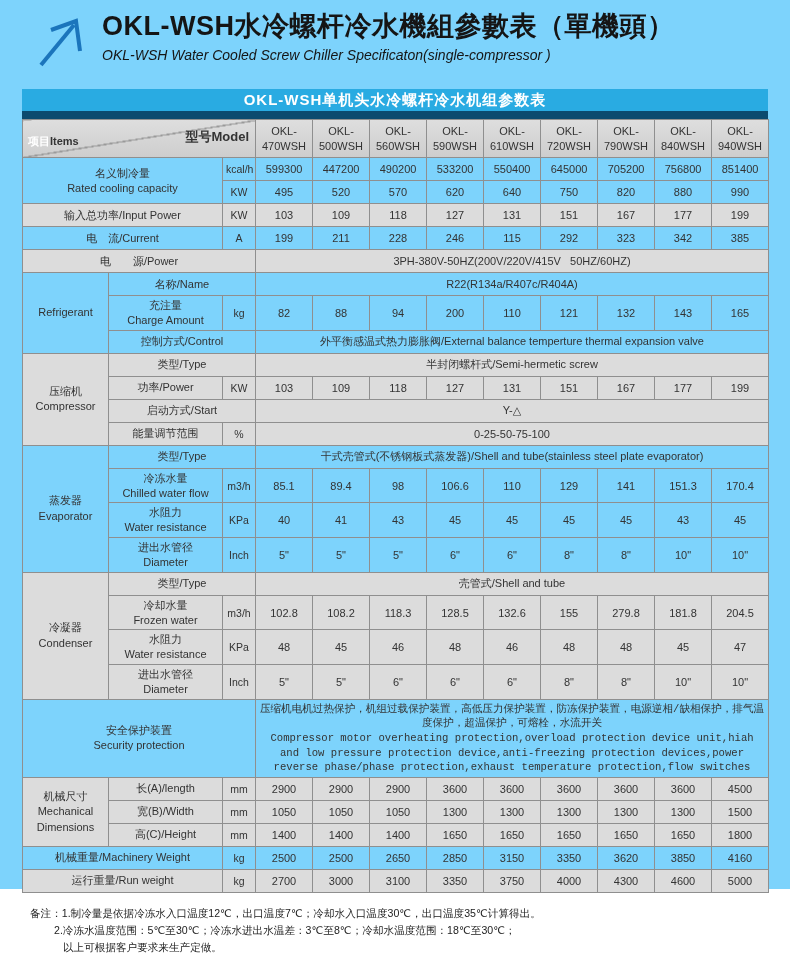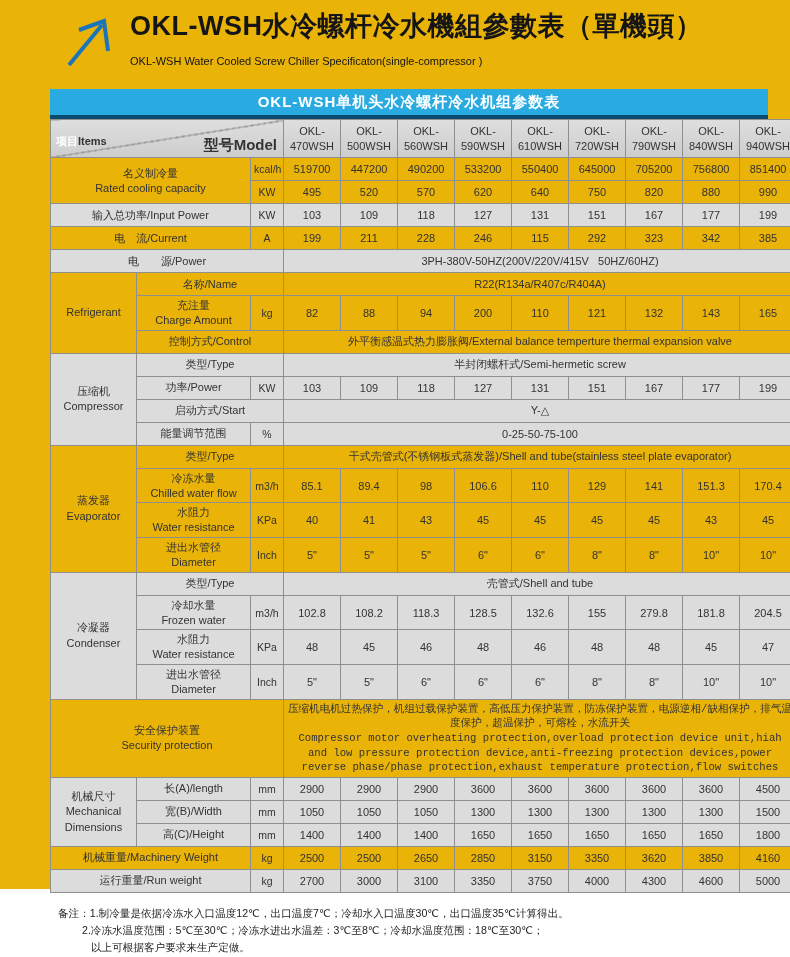--- a/index.html
+++ b/index.html
@@ -2,36 +2,36 @@
 <html><head>
 <meta charset="utf-8">
 <style>
   * { margin:0; padding:0; box-sizing:border-box; }
   html,body { background:#ffffff; }
   body {
     width:790px; height:957px;
     font-family:"Liberation Sans","DejaVu Sans",sans-serif;
     color:#222; overflow:hidden;
   }
-  .page { width:790px; height:889px; position:relative; background:#eab308;padding-left:28px; }
+  .page { width:790px; height:889px; position:relative; background:#7dd3fc; }
 
   
   .header { display:flex; align-items:flex-start; gap:14px; padding:8px 0 0 36px; }
   .arrow-logo { flex:0 0 auto; margin-top:6px; }
   .titles { display:flex; flex-direction:column; }
   .title-zh { font-size:27px; font-weight:bold; color:#151515; letter-spacing:0.5px; }
-  .title-en { font-size:11px; color:#151515; margin-top:11px; }
+  .title-en { font-size:14px; color:#151515; margin-top:3px;font-style:italic; }
 
   
   .banner {
     margin:21px 22px 0 22px; height:30px;
     background:#29abe2; color:#fff;
     display:flex; align-items:center; justify-content:center;
     font-size:15px; font-weight:bold; letter-spacing:1px;
-    border-bottom:4px solid #0c4a6e;
+    border-bottom:8px solid #0c4a6e;
   }
 
   
   table.spec { margin:0 22px; width:746px; border-collapse:collapse; table-layout:fixed;
     font-size:11px; color:#333; }
   table.spec td { border:1px solid #8f8f8f; text-align:center; vertical-align:middle;
     padding:2px 3px; overflow:hidden; }
   table.spec { border:1px solid #6f6f6f; }
   tr { height:23px; }
   tr.hdr { height:38px; background:linear-gradient(#dedede,#cdcdcd); }
@@ -51,21 +51,21 @@
   
   td.corner {
     position:relative; padding:0;
     background-image:linear-gradient(to bottom right,
       transparent calc(50% - 0.7px), #9a9a9a calc(50% - 0.7px),
       #9a9a9a calc(50% + 0.7px), transparent calc(50% + 0.7px));
     font-weight:bold;
   }
   .corner-items { position:absolute; left:5px; bottom:8px; font-size:11px; color:#333; }
   .corner-items .knockout { color:#ffffff; }
-  .corner-model { position:absolute; right:6px; top:16px; font-size:15px; color:#333; }
+  .corner-model { position:absolute; right:6px; top:8px; font-size:13px; color:#333; }
 
   
   .notes { margin:12px 0 0 30px; font-size:10.6px; color:#222; line-height:1.6; }
   .notes .ind1 { padding-left:24px; }
   .notes .ind2 { padding-left:33px; }
 </style>
 </head>
 <body>
 
 <div class="page">
@@ -122,21 +122,21 @@
           <td class="model">OKL-
 840WSH</td>
           <td class="model">OKL-
 940WSH</td>
         </tr>
 
     <tr>
       <td colspan="2" rowspan="2" class="lbl pre">名义制冷量
 Rated cooling capacity</td>
       <td class="unit">kcal/h</td>
-    <td class="val">519700</td>
+    <td class="val">599300</td>
           <td class="val">447200</td>
           <td class="val">490200</td>
           <td class="val">533200</td>
           <td class="val">550400</td>
           <td class="val">645000</td>
           <td class="val">705200</td>
           <td class="val">756800</td>
           <td class="val">851400</td>
         </tr>
     <tr>

